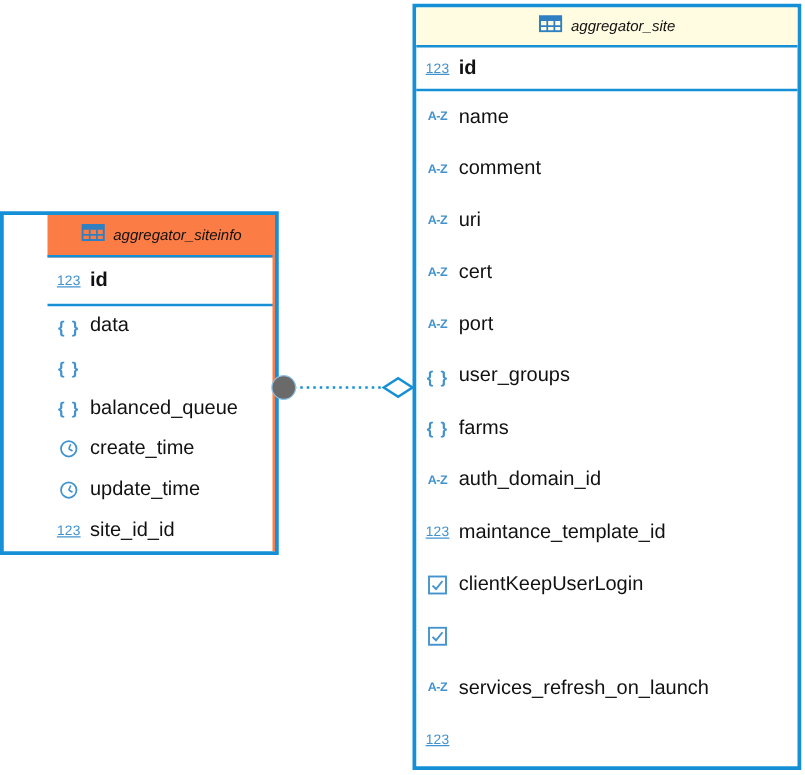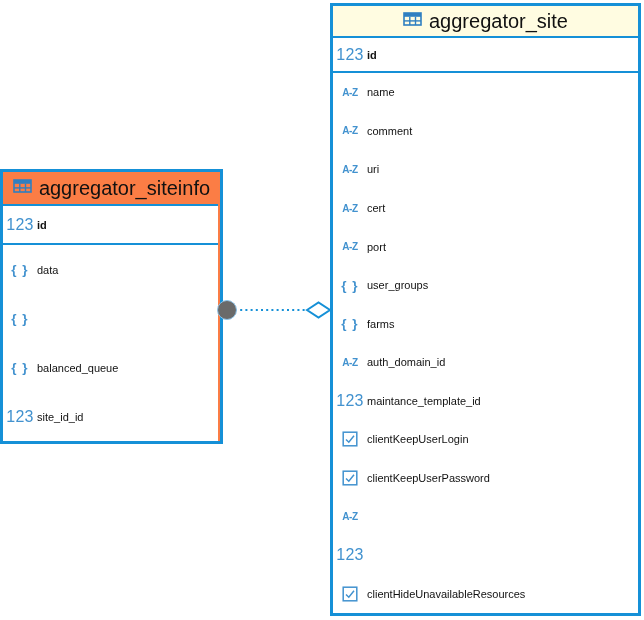--- a/index.html
+++ b/index.html
@@ -13,58 +13,58 @@
   *{margin:0;padding:0;box-sizing:border-box;}
   body{background:#ffffff;font-family:"Liberation Sans",sans-serif;}
   .canvas{position:relative;width:644px;height:620px;background:#ffffff;overflow:hidden;}
 
   .table-card{
     position:absolute;
     background:#ffffff;
     border:3px solid var(--blue);
     display:flex;flex-direction:column;
   }
-  .card-left{left:0;top:169px;width:223px;height:275px;}
+  .card-left{left:0;top:169px;width:223px;height:275px;padding-left:35px;}
   .card-right{left:330px;top:3px;width:311px;height:613px;}
 
   .accent-right{position:absolute;right:0;top:0;bottom:0;width:2px;background:var(--orange);}
 
   .tbl-header{
     flex:0 0 auto;
     display:flex;align-items:center;justify-content:center;gap:7px;
     border-bottom:2px solid var(--blue);
   }
   .card-left .tbl-header{height:34px;background:var(--orange);}
   .card-right .tbl-header{height:32px;background:var(--cream);}
-  .tbl-title{font-size:20px;color:var(--text);}
+  .tbl-title{font-size:12px;color:var(--text);font-style:italic;}
 
   .pk-row{
     flex:0 0 auto;
     display:flex;align-items:center;
     padding-left:3px;gap:3px;
     border-bottom:2px solid var(--blue);
   }
   .card-left .pk-row{height:39px;}
   .card-right .pk-row{height:35px;}
   .pk-row .col-label{font-weight:bold;}
 
   .rows{flex:1 1 auto;display:flex;flex-direction:column;}
   .col-row{
     flex:1 1 0;
     display:flex;align-items:center;
     padding-left:3px;gap:3px;
   }
-  .col-label{font-size:11px;color:var(--text);white-space:nowrap;}
+  .col-label{font-size:16px;color:var(--text);white-space:nowrap;}
 
   .ticon{
     flex:0 0 28px;width:28px;
     display:flex;align-items:center;justify-content:center;
     color:var(--icon-blue);
   }
-  .t-number{font-size:16px;letter-spacing:0.2px;}
+  .t-number{font-size:11px;letter-spacing:0.2px;text-decoration:underline;}
   .t-text{font-size:10px;font-weight:700;letter-spacing:-0.4px;}
   .t-json{font-size:13.5px;font-weight:600;letter-spacing:1px;white-space:pre;}
   .ticon svg{display:block;}
 
   .relationship{position:absolute;left:214px;top:294px;width:122px;height:32px;}
 </style>
 </head>
 <body>
 
 <div class="canvas">
@@ -92,20 +92,40 @@
           <span class="col-label">data</span>
         </div>
         <div class="col-row">
           <span class="ticon t-json">{ }</span>
         </div>
         <div class="col-row">
           <span class="ticon t-json">{ }</span>
           <span class="col-label">balanced_queue</span>
         </div>
         <div class="col-row">
+          <span class="ticon">
+            <svg width="16" height="16" viewBox="0 0 16 16">
+              <circle cx="8" cy="8" r="6.2" fill="none" stroke="#4292cf" stroke-width="1.4"></circle>
+              <line x1="8" y1="8" x2="9.6" y2="4.4" stroke="#4292cf" stroke-width="1.3"></line>
+              <line x1="8" y1="8" x2="11" y2="9.8" stroke="#4292cf" stroke-width="1.3"></line>
+            </svg>
+          </span>
+          <span class="col-label">create_time</span>
+        </div>
+        <div class="col-row">
+          <span class="ticon">
+            <svg width="16" height="16" viewBox="0 0 16 16">
+              <circle cx="8" cy="8" r="6.2" fill="none" stroke="#4292cf" stroke-width="1.4"></circle>
+              <line x1="8" y1="8" x2="9.6" y2="4.4" stroke="#4292cf" stroke-width="1.3"></line>
+              <line x1="8" y1="8" x2="11" y2="9.8" stroke="#4292cf" stroke-width="1.3"></line>
+            </svg>
+          </span>
+          <span class="col-label">update_time</span>
+        </div>
+        <div class="col-row">
           <span class="ticon t-number">123</span>
           <span class="col-label">site_id_id</span>
         </div>
       </div>
     <div class="accent-right"></div>
   </div>
 
   <div class="table-card card-right">
     <div class="tbl-header">
       <span>
@@ -169,36 +189,27 @@
           </span>
           <span class="col-label">clientKeepUserLogin</span>
         </div>
         <div class="col-row">
           <span class="ticon">
             <svg width="16" height="16" viewBox="0 0 16 16">
               <rect x="1.2" y="1.2" width="13.6" height="13.6" fill="#ffffff" stroke="#4292cf" stroke-width="1.5"></rect>
               <polyline points="4,8.5 6.8,11.2 12,4.8" fill="none" stroke="#4292cf" stroke-width="1.5"></polyline>
             </svg>
           </span>
-          <span class="col-label">clientKeepUserPassword</span>
-        </div>
-        <div class="col-row">
-          <span class="ticon t-text">A-Z</span>
+        </div>
+        <div class="col-row">
+          <span class="ticon t-text">A-Z</span>
+          <span class="col-label">services_refresh_on_launch</span>
         </div>
         <div class="col-row">
           <span class="ticon t-number">123</span>
-        </div>
-        <div class="col-row">
-          <span class="ticon">
-            <svg width="16" height="16" viewBox="0 0 16 16">
-              <rect x="1.2" y="1.2" width="13.6" height="13.6" fill="#ffffff" stroke="#4292cf" stroke-width="1.5"></rect>
-              <polyline points="4,8.5 6.8,11.2 12,4.8" fill="none" stroke="#4292cf" stroke-width="1.5"></polyline>
-            </svg>
-          </span>
-          <span class="col-label">clientHideUnavailableResources</span>
         </div>
       </div>
   </div>
 
   <svg class="relationship" viewBox="0 0 122 32">
     <line x1="21" y1="16" x2="93" y2="16" stroke="#1590d7" stroke-width="2" stroke-dasharray="2 3.2"></line>
     <circle cx="13" cy="16" r="9.5" fill="#6a6a6a" stroke="#8fc3e8" stroke-width="1"></circle>
     <polygon points="93,16 104.5,8.5 116,16 104.5,23.5" fill="#ffffff" stroke="#1590d7" stroke-width="2"></polygon>
   </svg>
 

